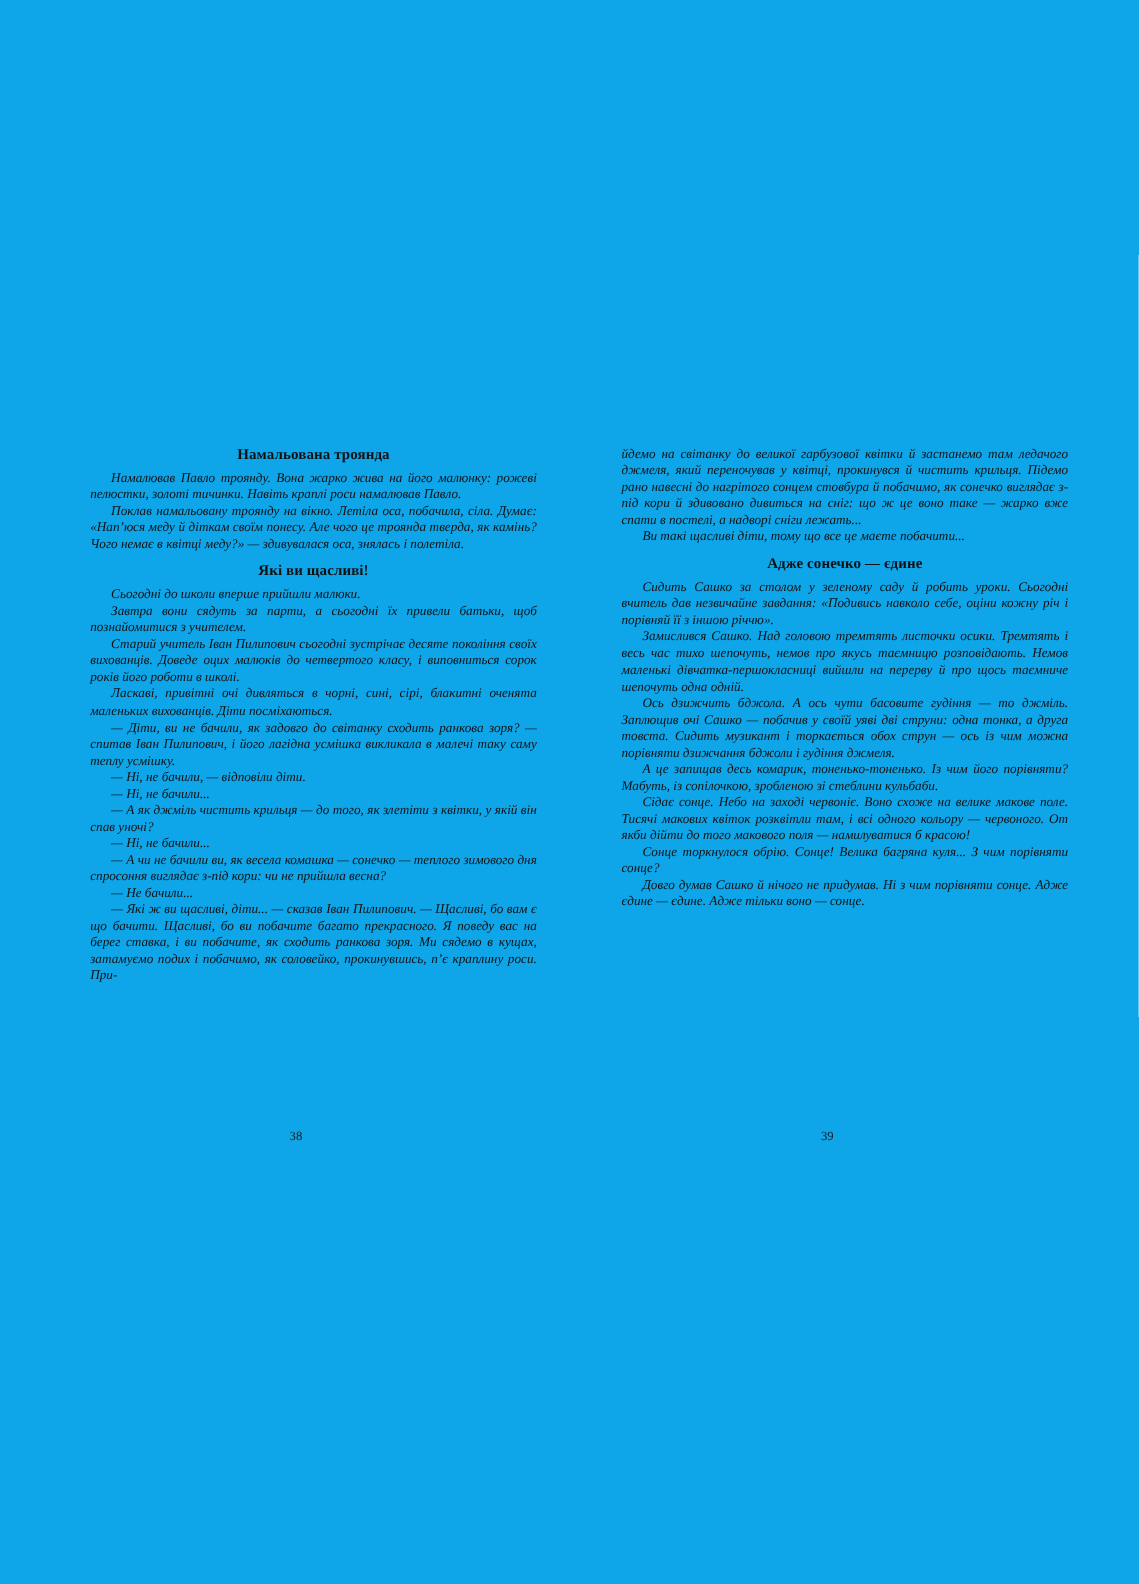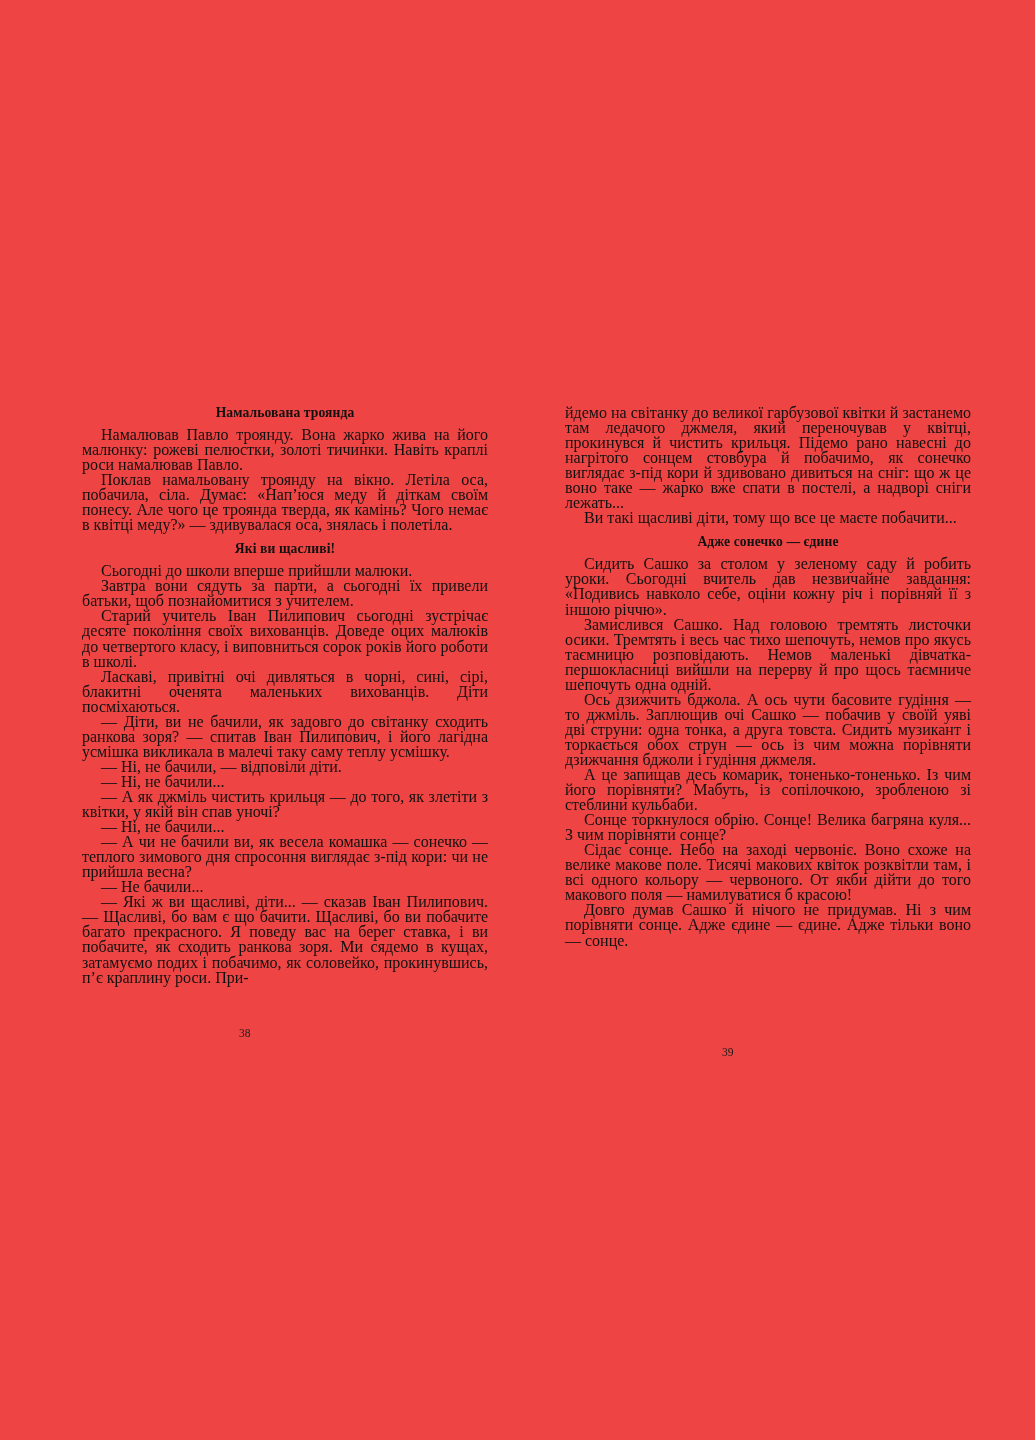--- a/index.html
+++ b/index.html
@@ -16,21 +16,21 @@
     color: #111111;
     overflow: hidden;
   }
 
   .spread {
     position: absolute;
     left: 0;
     top: 0;
     width: 1035px;
     height: 1440px;
-    background: #ef4444;
+    background: #0ea5e9;
   }
 
   .page {
     position: absolute;
     top: 405px;
     width: 406px;
   }
   .page-left  { left: 82px; }
   .page-right { left: 565px; }
 
@@ -46,42 +46,43 @@
     margin: 0;
     padding: 9px 0 5px 0;
     letter-spacing: 0.1px;
   }
   .heading.first-heading {
     padding-top: 0;
   }
 
   p.para {
     margin: 0;
-    font-size: 16px;
+    font-size: 12px;
     line-height: 15.05px;
     text-align: justify;
     text-justify: inter-word;
     text-indent: 19px;
     hyphens: manual;
+    font-style: italic;
     -webkit-hyphens: manual;
   }
   p.para.cont {
     text-indent: 0;
   }
 
   .folio {
     position: absolute;
     font-size: 11.5px;
     line-height: 1;
     color: #1a1a1a;
-    text-align: left;
+    text-align: center;
     width: 60px;
   }
   .folio-left  { left: 239px; top: 1028px; }
-  .folio-right { left: 722px; top: 1028px; margin-top: 19px; }
+  .folio-right { left: 722px; top: 1028px; }
 </style>
 </head>
 <body>
 
 <div class="spread">
 
   <div class="page page-left">
     <div class="column">
 
       <h2 class="heading first-heading">Намальована троянда</h2>
@@ -112,22 +113,22 @@
 
       <p class="para cont">йдемо на світанку до великої гарбузової квітки й застанемо там ледачого джмеля, який переночував у квітці, прокинувся й чистить крильця. Підемо рано навесні до нагрітого сонцем стовбура й побачимо, як сонечко виглядає з-під кори й здивовано дивиться на сніг: що ж це воно таке — жарко вже спати в постелі, а надворі сніги лежать...</p>
       <p class="para">Ви такі щасливі діти, тому що все це маєте побачити...</p>
 
       <h2 class="heading">Адже сонечко — єдине</h2>
 
       <p class="para">Сидить Сашко за столом у зеленому саду й робить уроки. Сьогодні вчитель дав незвичайне завдання: «Подивись навколо себе, оціни кожну річ і порівняй її з іншою річчю».</p>
       <p class="para">Замислився Сашко. Над головою тремтять листочки осики. Тремтять і весь час тихо шепочуть, немов про якусь таємницю розповідають. Немов маленькі дівчатка-першокласниці вийшли на перерву й про щось таємниче шепочуть одна одній.</p>
       <p class="para">Ось дзижчить бджола. А ось чути басовите гудіння — то джміль. Заплющив очі Сашко — побачив у своїй уяві дві струни: одна тонка, а друга товста. Сидить музикант і торкається обох струн — ось із чим можна порівняти дзижчання бджоли і гудіння джмеля.</p>
       <p class="para">А це запищав десь комарик, тоненько-тоненько. Із чим його порівняти? Мабуть, із сопілочкою, зробленою зі стеблини кульбаби.</p>
+      <p class="para">Сідає сонце. Небо на заході червоніє. Воно схоже на велике макове поле. Тисячі макових квіток розквітли там, і всі одного кольору — червоного. От якби дійти до того макового поля — намилуватися б красою!</p>
       <p class="para">Сонце торкнулося обрію. Сонце! Велика багряна куля... З чим порівняти сонце?</p>
-      <p class="para">Сідає сонце. Небо на заході червоніє. Воно схоже на велике макове поле. Тисячі макових квіток розквітли там, і всі одного кольору — червоного. От якби дійти до того макового поля — намилуватися б красою!</p>
       <p class="para">Довго думав Сашко й нічого не придумав. Ні з чим порівняти сонце. Адже єдине — єдине. Адже тільки воно — сонце.</p>
 
     </div>
   </div>
 
   <div class="folio folio-left">38</div>
   <div class="folio folio-right">39</div>
 
 </div>
 

